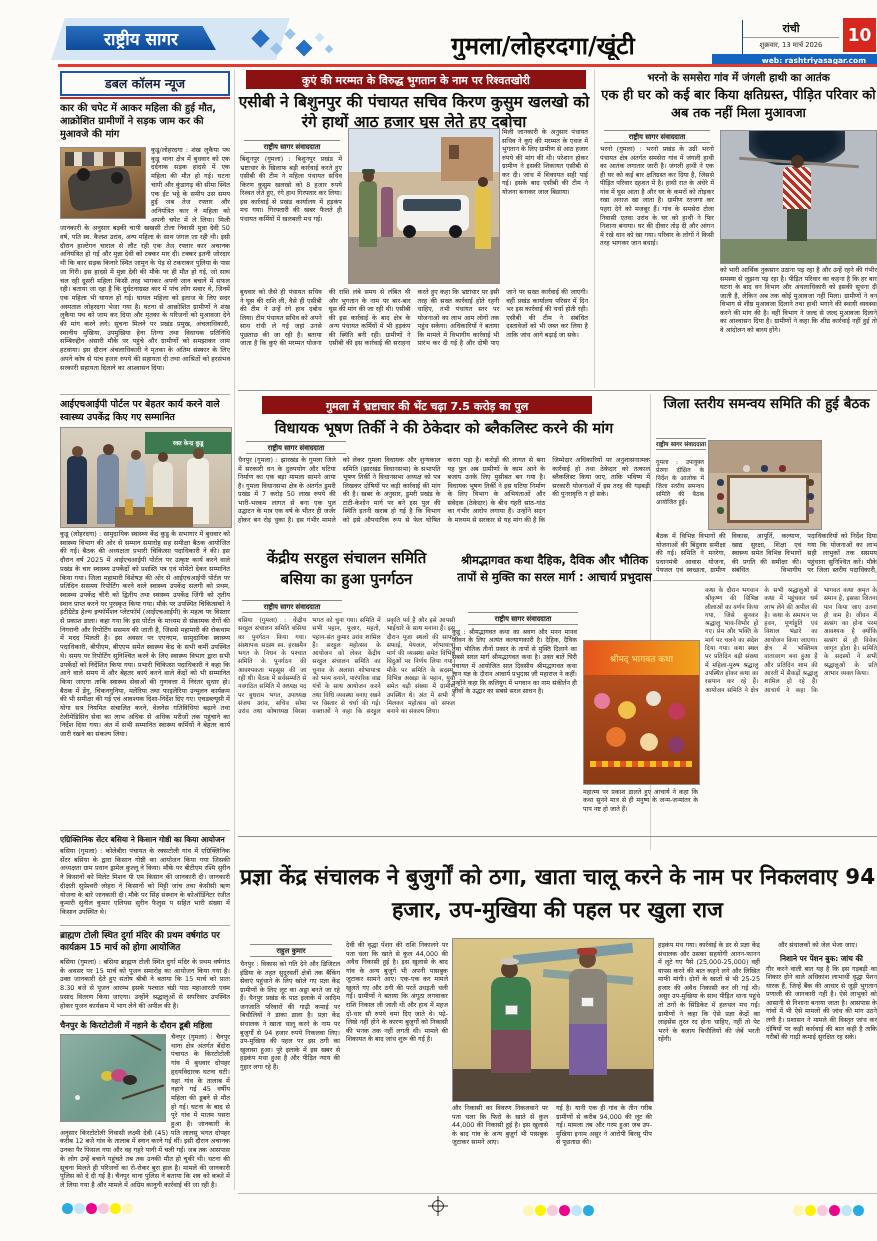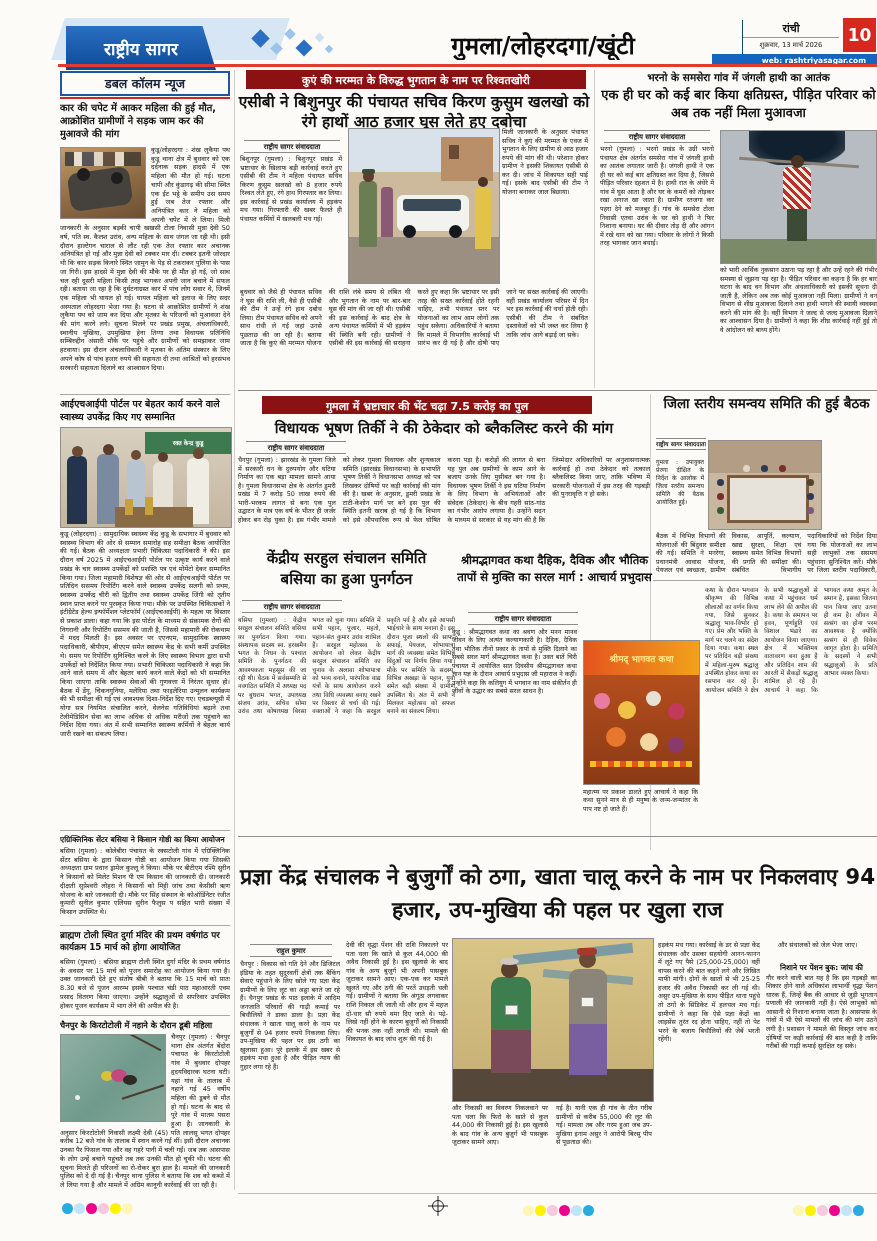--- a/index.html
+++ b/index.html
@@ -21,30 +21,30 @@
   .photo{position:absolute;overflow:hidden;border:1px solid #8f8f8f;background:#ccc;}
   .ph-float{float:left;position:relative;overflow:hidden;border:1px solid #8f8f8f;margin:1px 5px 2px 0;background:#ccc;}
   .shape{position:absolute;}
   .dot{width:11px;height:11px;border-radius:50%;display:inline-block;margin-right:1px;vertical-align:middle;}
   .dots-row{white-space:nowrap;}
   .mh-logo{background:linear-gradient(180deg,#2a6fc0,#0d4a99);clip-path:polygon(0 0,91% 0,100% 100%,0 100%);
            display:flex;align-items:center;justify-content:center;color:#fff;font-weight:bold;font-size:17px;}
   .diamond{position:absolute;transform:rotate(45deg);}
   .pgnum{background:#d6281e;color:#fff;font-weight:bold;font-size:17px;display:flex;align-items:center;justify-content:center;}
   .webstrip{background:#1565c0;color:#fff;font-size:7.5px;display:flex;align-items:center;justify-content:flex-end;padding-right:11px;box-sizing:border-box;font-weight:bold;}
-  .subhead{font-size:7.4px;font-weight:bold;text-align:center;color:#111;margin:12px 0 2px 0;}
+  .subhead{font-size:7.4px;font-weight:bold;text-align:center;color:#111;margin:3px 0 2px 0;}
 </style>
 </head>
 <body>
 
 <div class="sheet">
 
   <div class="abs" style="left:58px;top:14px;width:819px;height:52px;">
     <div class="shape" style="left:0;top:4px;width:225px;height:42px;background:#d7e6f5;transform:skewX(-18deg);"></div>
-    <div class="mh-logo shape" style="left:8px;top:12px;width:150px;height:44px;">
+    <div class="mh-logo shape" style="left:8px;top:12px;width:150px;height:24px;">
       <span>राष्ट्रीय सागर</span>
     </div>
     <span class="diamond" style="left:196px;top:18px;width:13px;height:13px;background:#2a6fc4;"></span>
     <span class="diamond" style="left:214px;top:30px;width:9px;height:9px;background:#9cc4e8;"></span>
     <span class="diamond" style="left:228px;top:16px;width:8px;height:8px;background:#9cc4e8;"></span>
     <span class="diamond" style="left:240px;top:28px;width:12px;height:12px;background:#2a6fc4;"></span>
     <span class="diamond" style="left:258px;top:20px;width:7px;height:7px;background:#cfe2f4;"></span>
     <span class="diamond" style="left:268px;top:32px;width:6px;height:6px;background:#9cc4e8;"></span>
     <div class="abs hl hl-c" style="left:310px;top:14px;width:350px;height:32px;font-size:24px;color:#0d0d0d;">गुमला/लोहरदगा/खूंटी</div>
     <div class="abs" style="left:684px;top:6px;width:96px;height:40px;border-left:1px solid #0c4a6e;text-align:center;">
@@ -191,21 +191,21 @@
     <div>बसिया का हुआ पुनर्गठन</div>
   </div>
   <div class="abs byline" style="left:242px;top:600px;width:100px;">राष्ट्रीय सागर संवाददाता</div>
   <div class="abs bodytxt cols3" style="left:238px;top:616px;width:217px;height:236px;font-size:6.2px;">बसिया (गुमला) : केंद्रीय सरहुल संचालन समिति बसिया का पुनर्गठन किया गया। संस्थापक सदस्य स्व. हरखमैन भगत के निधन के पश्चात समिति के पुनर्गठन की आवश्यकता महसूस की जा रही थी। बैठक में सर्वसम्मति से नवगठित समिति में अध्यक्ष पद पर बुधराम भगत, उपाध्यक्ष संजय उरांव, सचिव सोमा उरांव तथा कोषाध्यक्ष बिरसा भगत को चुना गया। समिति में सभी पहान, पूजार, महतो, पहान-संत कुमार उरांव शामिल हैं। सरहुल महोत्सव के आयोजन को लेकर केंद्रीय सरहुल संचालन समिति का चुनाव के अलावा शोभायात्रा को भव्य बनाने, पारंपरिक वाद्य यंत्रों के साथ आयोजन करने तथा विधि व्यवस्था बनाए रखने पर विस्तार से चर्चा की गई। वक्ताओं ने कहा कि सरहुल प्रकृति पर्व है और इसे आपसी भाईचारे के साथ मनाना है। इस दौरान पूजा स्थलों की साफ-सफाई, पेयजल, शोभायात्रा मार्ग की व्यवस्था समेत विभिन्न बिंदुओं पर निर्णय लिया गया। मौके पर समिति के सदस्य, विभिन्न अखड़ा के पहान, युवा समेत बड़ी संख्या में ग्रामीण उपस्थित थे। अंत में सभी ने मिलकर महोत्सव को सफल बनाने का संकल्प लिया।</div>
 
   <div class="abs hl hl-c" style="left:452px;top:552px;width:205px;height:52px;font-size:11.5px;line-height:1.5;">श्रीमद्भागवत कथा दैहिक, दैविक और भौतिक तापों से मुक्ति का सरल मार्ग : आचार्य प्रभुदास</div>
   <div class="abs byline" style="left:468px;top:612px;width:110px;">राष्ट्रीय सागर संवाददाता</div>
   <div class="abs bodytxt" style="left:452px;top:628px;width:125px;height:224px;font-size:6.3px;">कुडू : श्रीमद्भागवत कथा का श्रवण और मनन मानव जीवन के लिए अत्यंत कल्याणकारी है। दैहिक, दैविक तथा भौतिक तीनों प्रकार के तापों से मुक्ति दिलाने का सबसे सरल मार्ग श्रीमद्भागवत कथा है। उक्त बातें चिरी पंचायत में आयोजित सात दिवसीय श्रीमद्भागवत कथा ज्ञान यज्ञ के दौरान आचार्य प्रभुदास जी महाराज ने कहीं। उन्होंने कहा कि कलियुग में भगवान का नाम संकीर्तन ही जीवों के उद्धार का सबसे सरल साधन है।</div>
   <div class="photo" style="left:583px;top:640px;width:115px;height:143px;background:linear-gradient(180deg,#c2541f,#8a3a16);">
     <div class="shape" style="left:0;top:0;width:115px;height:34px;background:linear-gradient(90deg,#e5541e,#f2a21b);display:flex;align-items:center;justify-content:center;">
-      <span style="color:#ffe98a;font-size:9px;font-weight:bold;">श्रीमद् भागवत कथा</span>
+      <span style="color:#ffe98a;font-size:9px;font-weight:normal;">श्रीमद् भागवत कथा</span>
     </div>
     <div class="shape" style="left:10px;top:52px;width:16px;height:16px;background:#e87ba0;border-radius:50%;"></div>
     <div class="shape" style="left:34px;top:60px;width:18px;height:18px;background:#f0c24a;border-radius:50%;"></div>
     <div class="shape" style="left:62px;top:50px;width:15px;height:15px;background:#e8e2d4;border-radius:50%;"></div>
     <div class="shape" style="left:84px;top:62px;width:17px;height:17px;background:#c23a5a;border-radius:50%;"></div>
     <div class="shape" style="left:22px;top:86px;width:20px;height:20px;background:#e8762f;border-radius:50%;"></div>
     <div class="shape" style="left:56px;top:92px;width:18px;height:18px;background:#f2d7a0;border-radius:50%;"></div>
     <div class="shape" style="left:84px;top:96px;width:16px;height:16px;background:#8a3a6a;border-radius:50%;"></div>
     <div class="shape" style="left:6px;top:120px;width:102px;height:6px;background:repeating-linear-gradient(90deg,#f2c21b 0 6px,#e5541e 6px 12px);"></div>
   </div>
@@ -223,21 +223,21 @@
     <div class="shape" style="left:38px;top:38px;width:40px;height:96px;background:linear-gradient(180deg,#3e7d4e 0 55%,#7a4a5a 55%);border-radius:10px 10px 0 0;"></div>
     <div class="shape" style="left:48px;top:22px;width:17px;height:17px;background:#5a3f2f;border-radius:50%;"></div>
     <div class="shape" style="left:47px;top:19px;width:19px;height:7px;background:#cfc9c0;border-radius:50%;"></div>
     <div class="shape" style="left:52px;top:66px;width:11px;height:8px;background:#f4f2ec;border:1px solid #999;"></div>
     <div class="shape" style="left:116px;top:30px;width:38px;height:106px;background:linear-gradient(180deg,#8a8578 0 52%,#7a5fa0 52%);border-radius:9px 9px 0 0;"></div>
     <div class="shape" style="left:126px;top:12px;width:17px;height:17px;background:#6b4a35;border-radius:50%;"></div>
     <div class="shape" style="left:124px;top:9px;width:20px;height:7px;background:#a33a2c;border-radius:4px;"></div>
     <div class="shape" style="left:128px;top:58px;width:11px;height:8px;background:#f4f2ec;border:1px solid #999;"></div>
   </div>
   <div class="abs bodytxt" style="left:452px;top:1104px;width:96px;height:86px;">और निकासी का विवरण निकलवाने पर पता चला कि फिरो के खाते से कुल 44,000 की निकासी हुई है। इस खुलासे के बाद गांव के अन्य बुजुर्ग भी पासबुक जुटाकर सामने आए।</div>
-  <div class="abs bodytxt" style="left:556px;top:1104px;width:96px;height:86px;">गई है। यानी एक ही गांव के तीन गरीब ग्रामीणों से करीब 55,000 की लूट की गई। मामला तब और गरम हुआ जब उप-मुखिया इनाम असुर ने आरोपी बिरसू पीप से पूछताछ की।</div>
+  <div class="abs bodytxt" style="left:556px;top:1104px;width:96px;height:86px;">गई है। यानी एक ही गांव के तीन गरीब ग्रामीणों से करीब 94,000 की लूट की गई। मामला तब और गरम हुआ जब उप-मुखिया इनाम असुर ने आरोपी बिरसू पीप से पूछताछ की।</div>
   <div class="abs bodytxt" style="left:658px;top:941px;width:102px;height:249px;">हड़कंप मच गया। कार्रवाई के डर से प्रज्ञा केंद्र संचालक और उसका सहयोगी आनन-फानन में लूटे गए पैसे (25,000-25,000) वहीं वापस करने की बात कहने लगे और लिखित माफी मांगी। दोनों के खातों से भी 25-25 हजार की अवैध निकासी कर ली गई थी। असुर उप-मुखिया के साथ पीड़ित थाना पहुंचे तो ठगों के सिंडिकेट में हलचल मच गई। ग्रामीणों ने कहा कि ऐसे प्रज्ञा केंद्रों का लाइसेंस तुरंत रद होना चाहिए, नहीं तो पेट भरने के बजाय बिचौलियों की जेबें भरती रहेंगी।</div>
   <div class="abs" style="left:766px;top:941px;width:111px;height:249px;overflow:hidden;">
     <div class="bodytxt" style="height:auto;margin-left:12px;">और संचालकों को जेल भेजा जाए।</div>
     <div class="subhead">निशाने पर पेंशन बुक: जांच की</div>
     <div class="bodytxt" style="height:auto;">गौर करने वाली बात यह है कि इस गड़बड़ी का शिकार होने वाले अधिकांश लाभार्थी वृद्धा पेंशन धारक हैं, जिन्हें बैंक की आधार से जुड़ी भुगतान प्रणाली की जानकारी नहीं है। ऐसे लाभुकों को आसानी से निशाना बनाया जाता है। आसपास के गांवों में भी ऐसे मामलों की जांच की मांग उठने लगी है। प्रशासन ने मामले की विस्तृत जांच कर दोषियों पर कड़ी कार्रवाई की बात कही है ताकि गरीबों की गाढ़ी कमाई सुरक्षित रह सके।</div>
   </div>
 
   <div class="abs rule-h" style="left:238px;top:1193px;width:639px;background:#bbb;"></div>
   <div class="abs" style="left:428px;top:1196px;width:20px;height:20px;">
     <svg width="20" height="20" viewBox="0 0 20 20">

